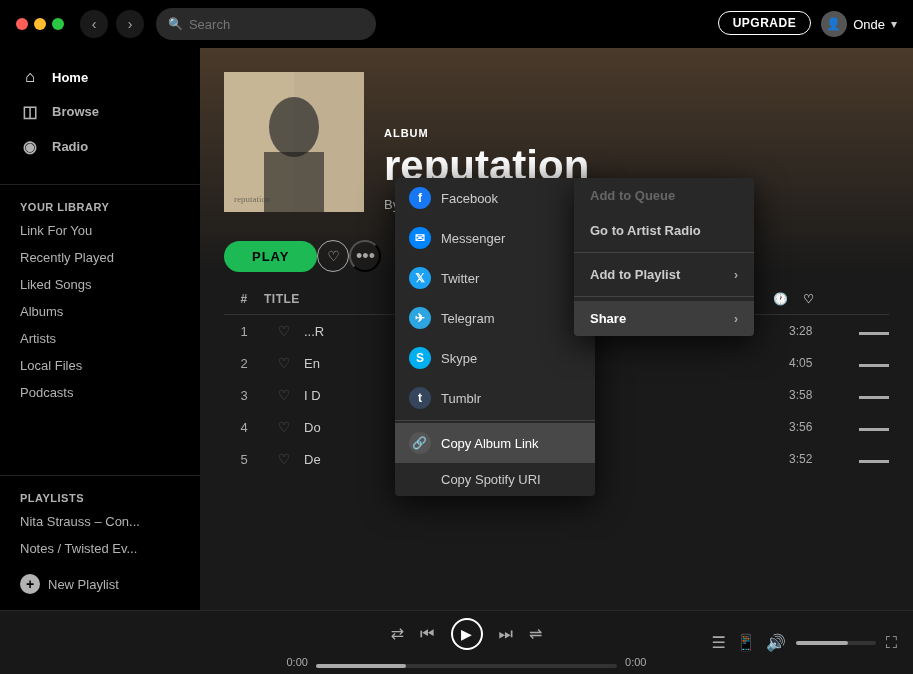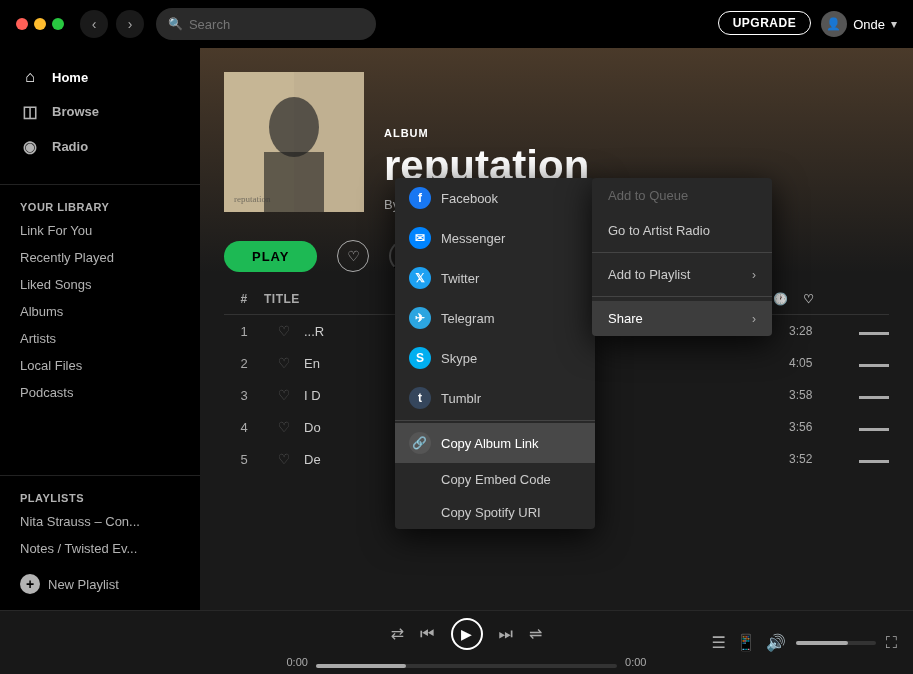--- a/index.html
+++ b/index.html
@@ -234,21 +234,21 @@
     .album-meta .artist-link {
       color: #fff;
       font-weight: 700;
       cursor: pointer;
     }
 
     
     .album-controls {
       display: flex;
       align-items: center;
-      gap: 20px;
+      gap: 0;
       padding: 12px 24px;
     }
     .play-btn {
       background: #1db954;
       color: #000;
       border: none;
       border-radius: 20px;
       padding: 8px 28px;
       font-size: 13px;
       font-weight: 700;
@@ -306,22 +306,23 @@
     .track-heart { width: 40px; text-align: center; color: #555; font-size: 14px; cursor: pointer; }
     .track-name { flex: 1; color: #ccc; font-size: 13px; }
     .track-duration { width: 40px; color: #aaa; font-size: 12px; }
     .track-bars { width: 60px; display: flex; align-items: center; justify-content: flex-end; }
     .bars-icon { color: #aaa; font-size: 10px; }
 
     
     .context-menu-outer {
       position: absolute;
       top: 130px;
-      left: 392px;
+      left: 374px;
       z-index: 100;
+      font-weight: bold;
     }
     .context-menu {
       background: #282828;
       border-radius: 4px;
       box-shadow: 0 8px 32px rgba(0,0,0,0.8);
       min-width: 180px;
       overflow: hidden;
     }
     .context-menu-item {
       padding: 10px 16px;
@@ -646,23 +647,20 @@
           <span>Tumblr</span>
         </div>
         <hr class="share-divider">
         <div class="share-item highlighted">
           <div class="share-icon si-link">
             <span>🔗</span>
           </div>
           <span>Copy Album Link</span>
         </div>
         <div class="copy-item">
-          <span>Copy Embed Code</span>
-        </div>
-        <div class="copy-item">
           <span>Copy Spotify URI</span>
         </div>
       </div>
     </div>
 
   </div>
 </div>
 
 <div class="bottom-bar">
   <div class="now-playing"></div>

